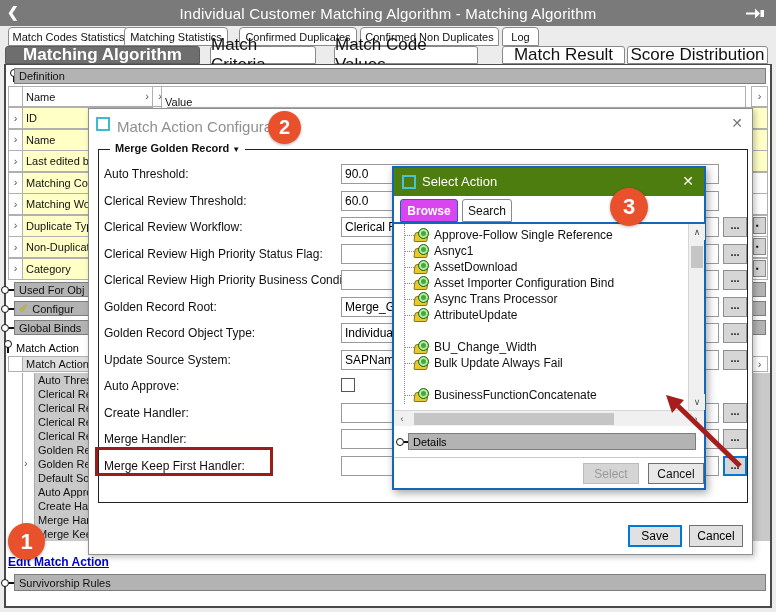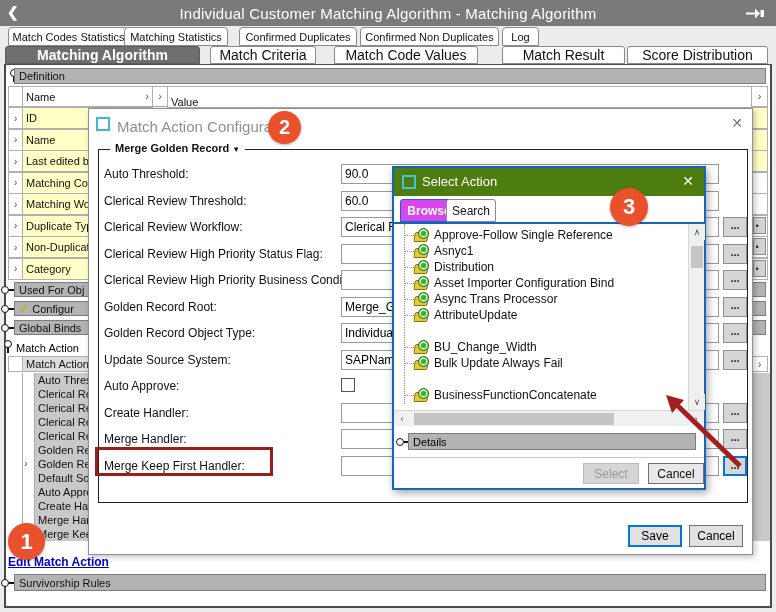--- a/index.html
+++ b/index.html
@@ -10,21 +10,21 @@
   .titlebar { position:absolute; left:0; top:0; width:776px; height:26px; background:#7a7a7a;
               display:flex; align-items:center; color:#fff; }
   .titlebar .back { position:absolute; left:7px; top:4px; font-size:14px; font-weight:bold; cursor:pointer; }
   .titlebar .title { width:100%; text-align:center; font-size:15px; letter-spacing:.2px; }
   .titlebar .pin { position:absolute; right:10px; top:6px; }
 
   
   .tab { position:absolute; background:#fff; border:1px solid #8a8a8a; border-radius:4px 4px 0 0;
          font-size:11px; color:#111; display:flex; align-items:center; justify-content:center; cursor:pointer; }
   .tabs1 .tab { top:27px; height:19px; }
-  .tabs2 .tab { top:46px; height:18px; border-radius:3px 3px 0 0; font-size:14px; }
+  .tabs2 .tab { top:46px; height:18px; border-radius:3px 3px 0 0; font-size:17px; }
   .tab.active { background:#6e6e6e; color:#fff; font-weight:bold; border-color:#5c5c5c; }
 
   
   .content { position:absolute; left:4px; top:64px; width:768px; height:544px; background:#fff;
              border-left:2px solid #4a4a4a; border-right:2px solid #4a4a4a; border-bottom:2px solid #4a4a4a; border-top:1px solid #4a4a4a; }
 
   
   .keyh { position:absolute; width:13px; height:9px; }
   .keyh::before { content:""; position:absolute; left:0; top:1px; width:6px; height:6px; border:1.5px solid #111; border-radius:50%; background:#fff; }
   .keyh::after  { content:""; position:absolute; left:8px; top:4px; width:5px; height:2px; background:#111; }
@@ -148,21 +148,21 @@
   <div class="secbar" style="top:68px;height:16px">Definition</div>
 
   <div class="gcell gutter" style="left:8px;top:86px;width:15px;height:21px"></div>
   <div class="gcell" style="left:22px;top:86px;width:131px;height:21px;justify-content:space-between">
     <span>Name</span>
     <span class="chev">›</span>
   </div>
   <div class="gcell gutter" style="left:152px;top:86px;width:16px;height:21px">
     <span class="chev">›</span>
   </div>
-  <div class="gcell" style="left:167px;top:86px;width:585px;height:32px">Value</div>
+  <div class="gcell" style="left:161px;top:86px;width:585px;height:32px">Value</div>
   <div class="gcell gutter" style="left:751px;top:86px;width:17px;height:21px">
     <span class="chev">›</span>
   </div>
 
   <div class="gcell gutter" style="left:8px;top:107px;width:15px;height:22px">
       <span class="chev">›</span>
     </div>
   <div class="gcell gyellow" style="left:22px;top:107px;width:131px;height:22px">ID</div>
   <div class="gcell gyellow" style="left:167px;top:107px;width:601px;height:22px"></div>
 
@@ -329,36 +329,36 @@
   <div class="hl-rect"></div>
 
   <div class="sad">
     <div class="sad-titlebar">
       <span class="app-sq" style="left:8px;top:7px;border-color:#49c2d4"></span>
       <span class="sad-title">Select Action</span>
       <span class="sad-close">✕</span>
     </div>
     <div class="sad-tabstrip">
       <div class="sad-tab active" style="left:6px;width:58px">Browse</div>
-      <div class="sad-tab" style="left:52px;width:50px">Search</div>
+      <div class="sad-tab" style="left:68px;width:50px">Search</div>
     </div>
 
     <div class="sad-list">
       <div class="sad-tree"></div>
       <div class="sa-item" style="top:3px">
           <span class="ai"></span>
           <span class="sa-label">Approve-Follow Single Reference</span>
         </div>
       <div class="sa-item" style="top:19px">
           <span class="ai"></span>
           <span class="sa-label">Asnyc1</span>
         </div>
       <div class="sa-item" style="top:35px">
           <span class="ai"></span>
-          <span class="sa-label">Distribution</span>
+          <span class="sa-label">AssetDownload</span>
         </div>
       <div class="sa-item" style="top:51px">
           <span class="ai"></span>
           <span class="sa-label">Asset Importer Configuration Bind</span>
         </div>
       <div class="sa-item" style="top:67px">
           <span class="ai"></span>
           <span class="sa-label">Async Trans Processor</span>
         </div>
       <div class="sa-item" style="top:83px">

